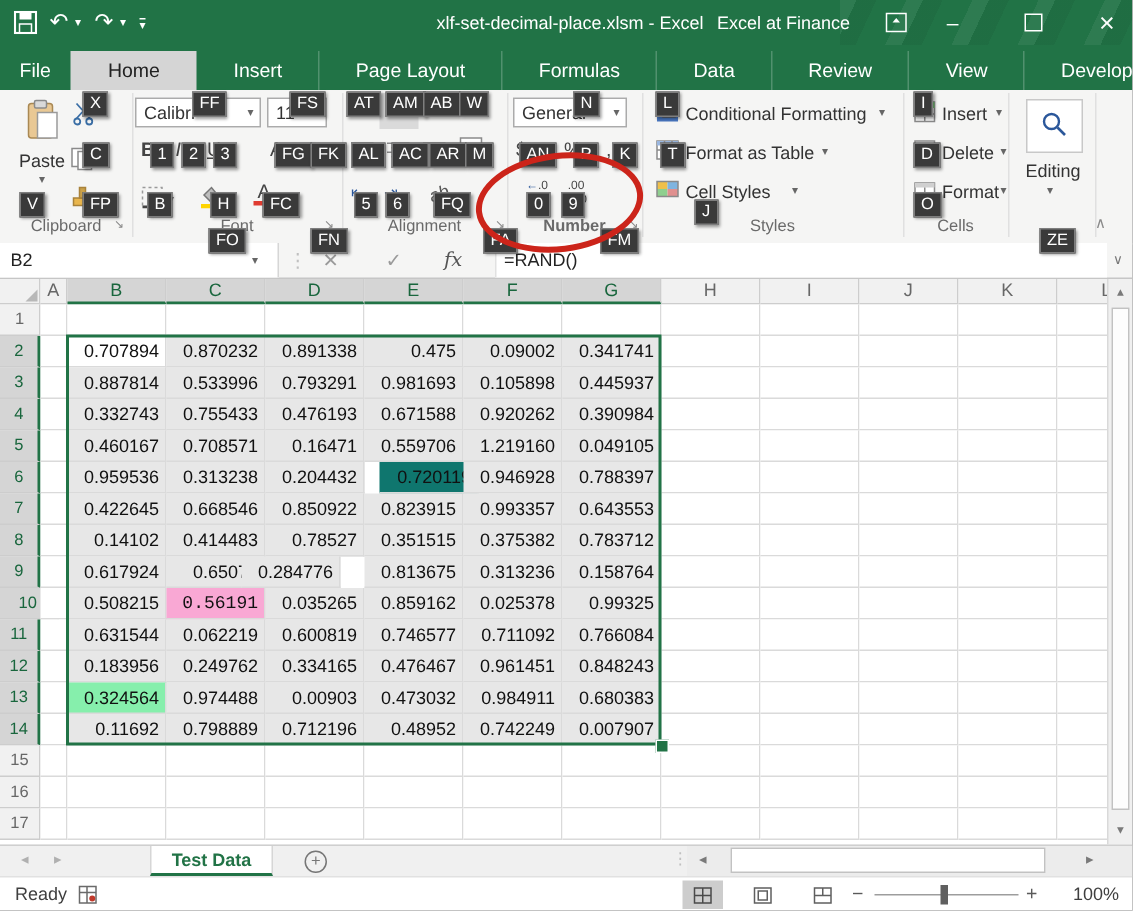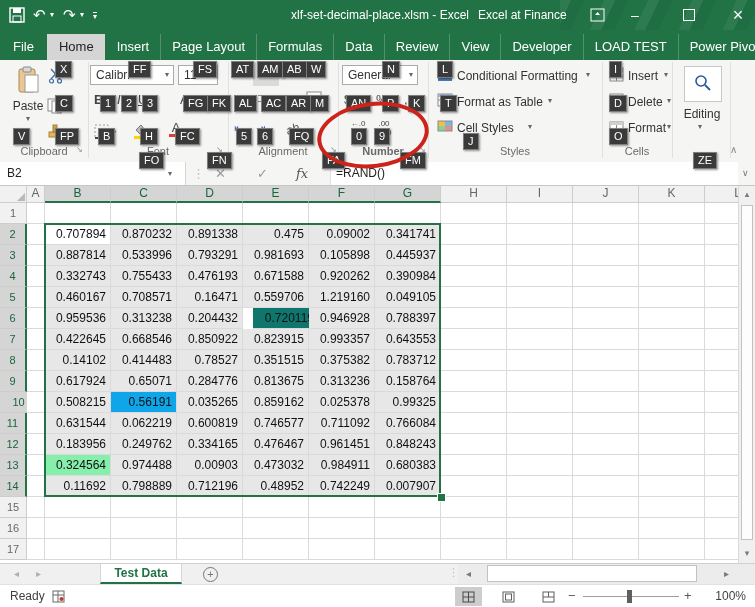--- a/index.html
+++ b/index.html
@@ -10,21 +10,21 @@
   #titlebar{left:0;top:0;width:755px;height:30px;background:#217346;color:#fff;}
   #titlebar .deco{left:560px;top:0;width:195px;height:60px;
      background:repeating-linear-gradient(115deg,rgba(255,255,255,.06) 0 10px,rgba(0,0,0,.05) 10px 22px,transparent 22px 40px);}
   .qbtn{color:#fff;font-size:15px;line-height:30px;}
   .qcaret{color:#fff;font-size:8px;line-height:30px;}
   #wtitle{top:0;left:255px;width:250px;height:30px;line-height:30px;text-align:center;font-size:12px;color:#fff;white-space:nowrap;}
   #account{top:0;left:478px;height:30px;line-height:30px;font-size:12px;color:#fff;white-space:nowrap;}
   .winbtn{top:0;width:34px;height:30px;line-height:30px;text-align:center;color:#fff;font-size:14px;}
   
   #tabrow{left:0;top:30px;width:755px;height:30px;background:#217346;display:flex;align-items:flex-end;}
-  .tab{height:26px;line-height:26px;padding:0 11px;font-size:13px;color:#fff;white-space:nowrap;border-left:1px solid rgba(255,255,255,.22);}
+  .tab{height:26px;line-height:26px;padding:0 24px;font-size:13px;color:#fff;white-space:nowrap;border-left:1px solid rgba(255,255,255,.22);}
   .tab:first-child{border-left:none;padding:0 13px;}
   .tab.active{background:#d5d5d5;color:#222;border-left-color:transparent;}
   .tab.active + .tab{border-left-color:transparent;}
   
   #ribbon{left:0;top:60px;width:755px;height:102px;background:#f5f5f4;border-bottom:1px solid #d4d4d4;}
   .grp-sep{top:2px;width:1px;height:96px;background:#e0e0e0;}
   .grplabel{top:84px;height:14px;line-height:14px;text-align:center;font-size:11px;color:#6a6a6a;}
   .launcher{top:85px;width:10px;height:10px;color:#8a8a8a;font-size:8px;line-height:10px;}
   .combo{background:#fff;border:1px solid #ababab;font-size:12px;color:#333;line-height:18px;padding-left:5px;box-sizing:border-box;}
   .combo .car{position:absolute;right:4px;top:0;color:#666;font-size:8px;line-height:18px;}
@@ -444,33 +444,33 @@
       <div class="cell" style="left: 375px; top: 164px; width: 66px; height: 21px; line-height: 21px; background: rgb(231, 231, 231);">0.783712</div>
       <div class="cell" style="left: 441px; top: 164px; width: 66px; height: 21px; line-height: 21px; background: rgb(255, 255, 255);"></div>
       <div class="cell" style="left: 507px; top: 164px; width: 66px; height: 21px; line-height: 21px; background: rgb(255, 255, 255);"></div>
       <div class="cell" style="left: 573px; top: 164px; width: 66px; height: 21px; line-height: 21px; background: rgb(255, 255, 255);"></div>
       <div class="cell" style="left: 639px; top: 164px; width: 66px; height: 21px; line-height: 21px; background: rgb(255, 255, 255);"></div>
       <div class="cell" style="left: 705px; top: 164px; width: 66px; height: 21px; line-height: 21px; background: rgb(255, 255, 255);"></div>
       <div class="rhdr sel" style="left: 0px; top: 185px; width: 27px; height: 21px; line-height: 21px; font-size: 11px;">9</div>
       <div class="cell" style="left: 27px; top: 185px; width: 18px; height: 21px; line-height: 21px; background: rgb(255, 255, 255);"></div>
       <div class="cell" style="left: 45px; top: 185px; width: 66px; height: 21px; line-height: 21px; background: rgb(231, 231, 231);">0.617924</div>
       <div class="cell" style="left: 111px; top: 185px; width: 66px; height: 21px; line-height: 21px; background: rgb(231, 231, 231);">0.65071</div>
-      <div class="cell" style="left: 177px; top: 185px; width: 66px; height: 21px; line-height: 21px; background: rgb(231, 231, 231);">0.284776</div>
+      <div class="cell" style="left: 161px; top: 185px; width: 66px; height: 21px; line-height: 21px; background: rgb(231, 231, 231);">0.284776</div>
       <div class="cell" style="left: 243px; top: 185px; width: 66px; height: 21px; line-height: 21px; background: rgb(231, 231, 231);">0.813675</div>
       <div class="cell" style="left: 309px; top: 185px; width: 66px; height: 21px; line-height: 21px; background: rgb(231, 231, 231);">0.313236</div>
       <div class="cell" style="left: 375px; top: 185px; width: 66px; height: 21px; line-height: 21px; background: rgb(231, 231, 231);">0.158764</div>
       <div class="cell" style="left: 441px; top: 185px; width: 66px; height: 21px; line-height: 21px; background: rgb(255, 255, 255);"></div>
       <div class="cell" style="left: 507px; top: 185px; width: 66px; height: 21px; line-height: 21px; background: rgb(255, 255, 255);"></div>
       <div class="cell" style="left: 573px; top: 185px; width: 66px; height: 21px; line-height: 21px; background: rgb(255, 255, 255);"></div>
       <div class="cell" style="left: 639px; top: 185px; width: 66px; height: 21px; line-height: 21px; background: rgb(255, 255, 255);"></div>
       <div class="cell" style="left: 705px; top: 185px; width: 66px; height: 21px; line-height: 21px; background: rgb(255, 255, 255);"></div>
       <div class="rhdr sel" style="left: 0px; top: 206px; width: 39px; height: 21px; line-height: 21px; font-size: 11px;">10</div>
       <div class="cell" style="left: 27px; top: 206px; width: 18px; height: 21px; line-height: 21px; background: rgb(255, 255, 255);"></div>
       <div class="cell" style="left: 45px; top: 206px; width: 66px; height: 21px; line-height: 21px; background: rgb(231, 231, 231);">0.508215</div>
-      <div class="cell" style="left: 111px; top: 206px; width: 66px; height: 21px; line-height: 21px; background: #0ea5e9;">0.56191</div>
+      <div class="cell" style="left: 111px; top: 206px; width: 66px; height: 21px; line-height: 21px; background: #f9a8d4; font-family: Liberation Mono, monospace;">0.56191</div>
       <div class="cell" style="left: 177px; top: 206px; width: 66px; height: 21px; line-height: 21px; background: rgb(231, 231, 231);">0.035265</div>
       <div class="cell" style="left: 243px; top: 206px; width: 66px; height: 21px; line-height: 21px; background: rgb(231, 231, 231);">0.859162</div>
       <div class="cell" style="left: 309px; top: 206px; width: 66px; height: 21px; line-height: 21px; background: rgb(231, 231, 231);">0.025378</div>
       <div class="cell" style="left: 375px; top: 206px; width: 66px; height: 21px; line-height: 21px; background: rgb(231, 231, 231);">0.99325</div>
       <div class="cell" style="left: 441px; top: 206px; width: 66px; height: 21px; line-height: 21px; background: rgb(255, 255, 255);"></div>
       <div class="cell" style="left: 507px; top: 206px; width: 66px; height: 21px; line-height: 21px; background: rgb(255, 255, 255);"></div>
       <div class="cell" style="left: 573px; top: 206px; width: 66px; height: 21px; line-height: 21px; background: rgb(255, 255, 255);"></div>
       <div class="cell" style="left: 639px; top: 206px; width: 66px; height: 21px; line-height: 21px; background: rgb(255, 255, 255);"></div>
       <div class="cell" style="left: 705px; top: 206px; width: 66px; height: 21px; line-height: 21px; background: rgb(255, 255, 255);"></div>
       <div class="rhdr sel" style="left: 0px; top: 227px; width: 27px; height: 21px; line-height: 21px; font-size: 11px;">11</div>

